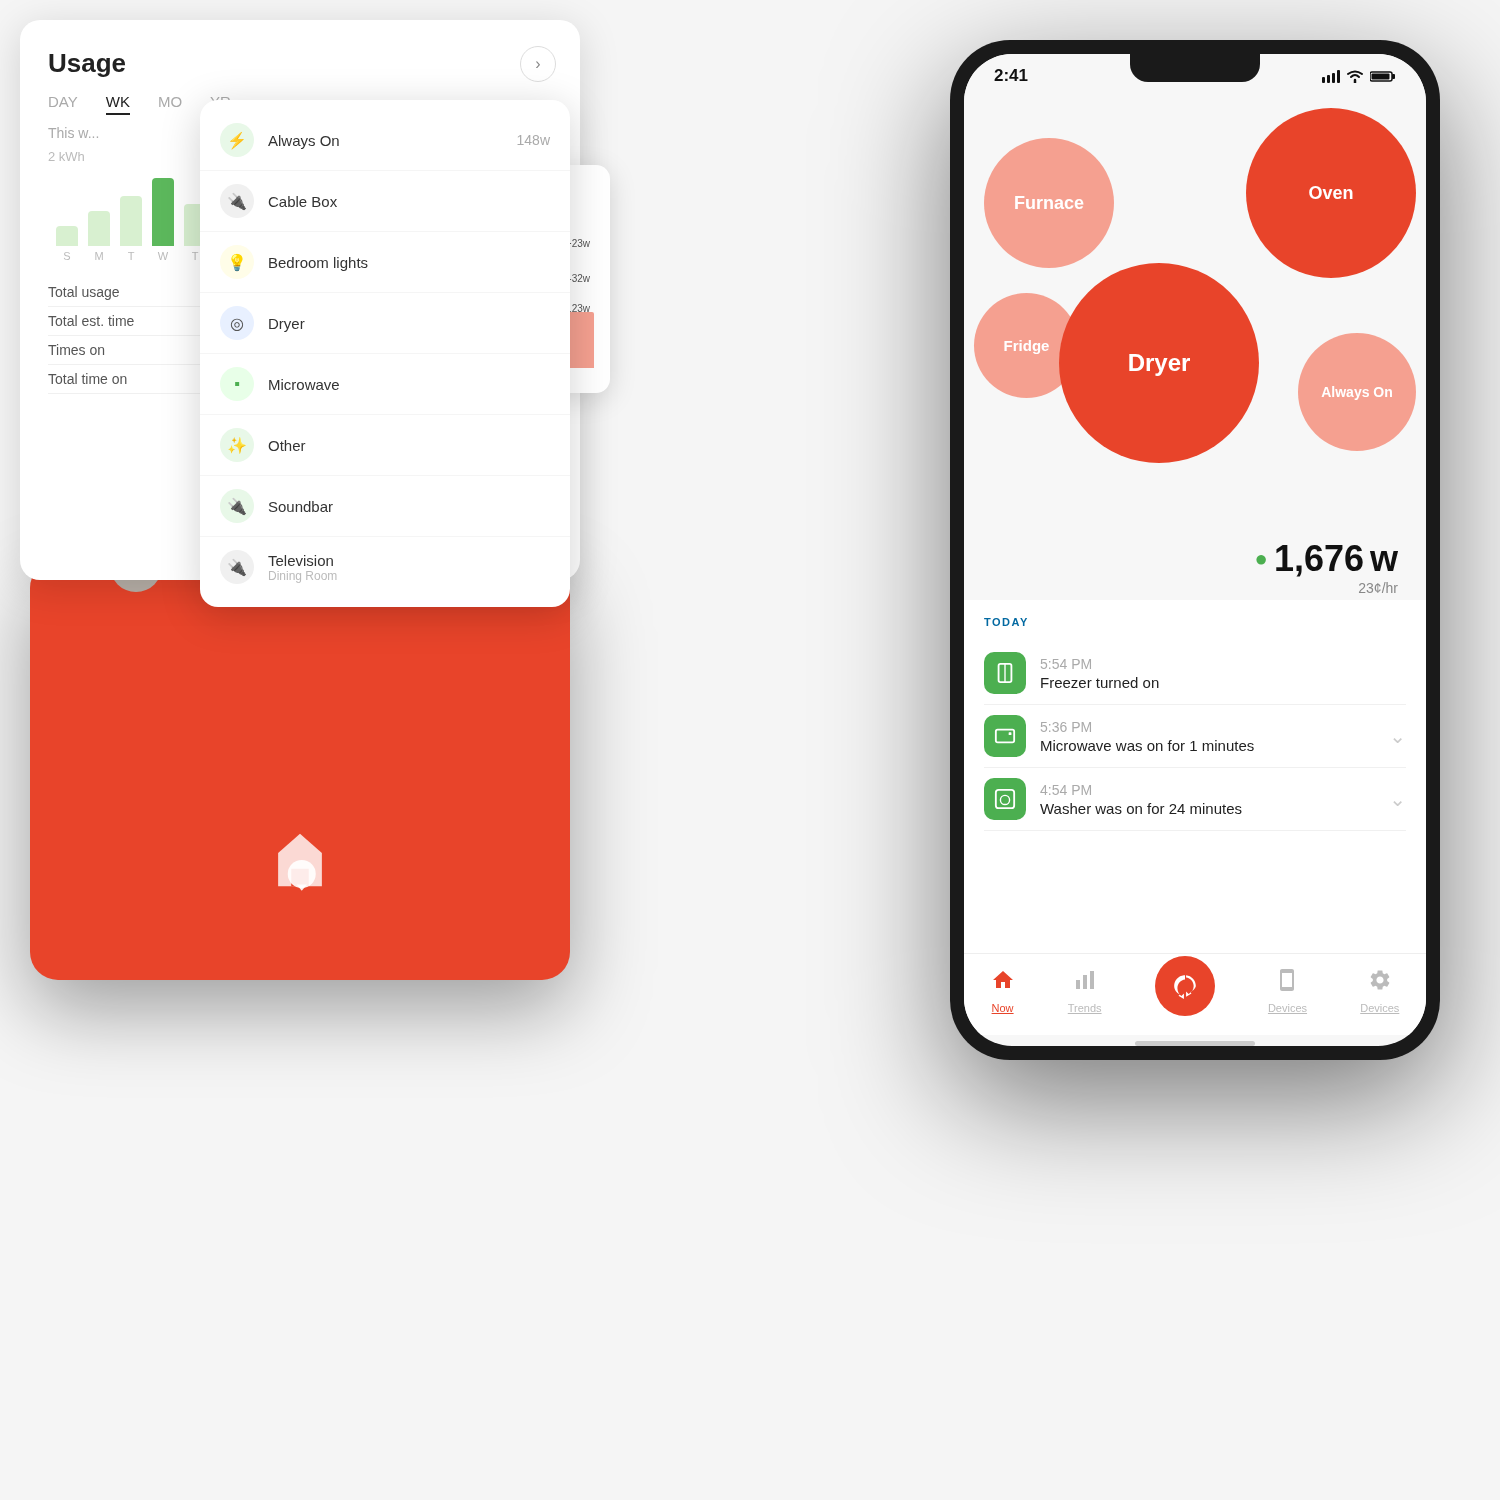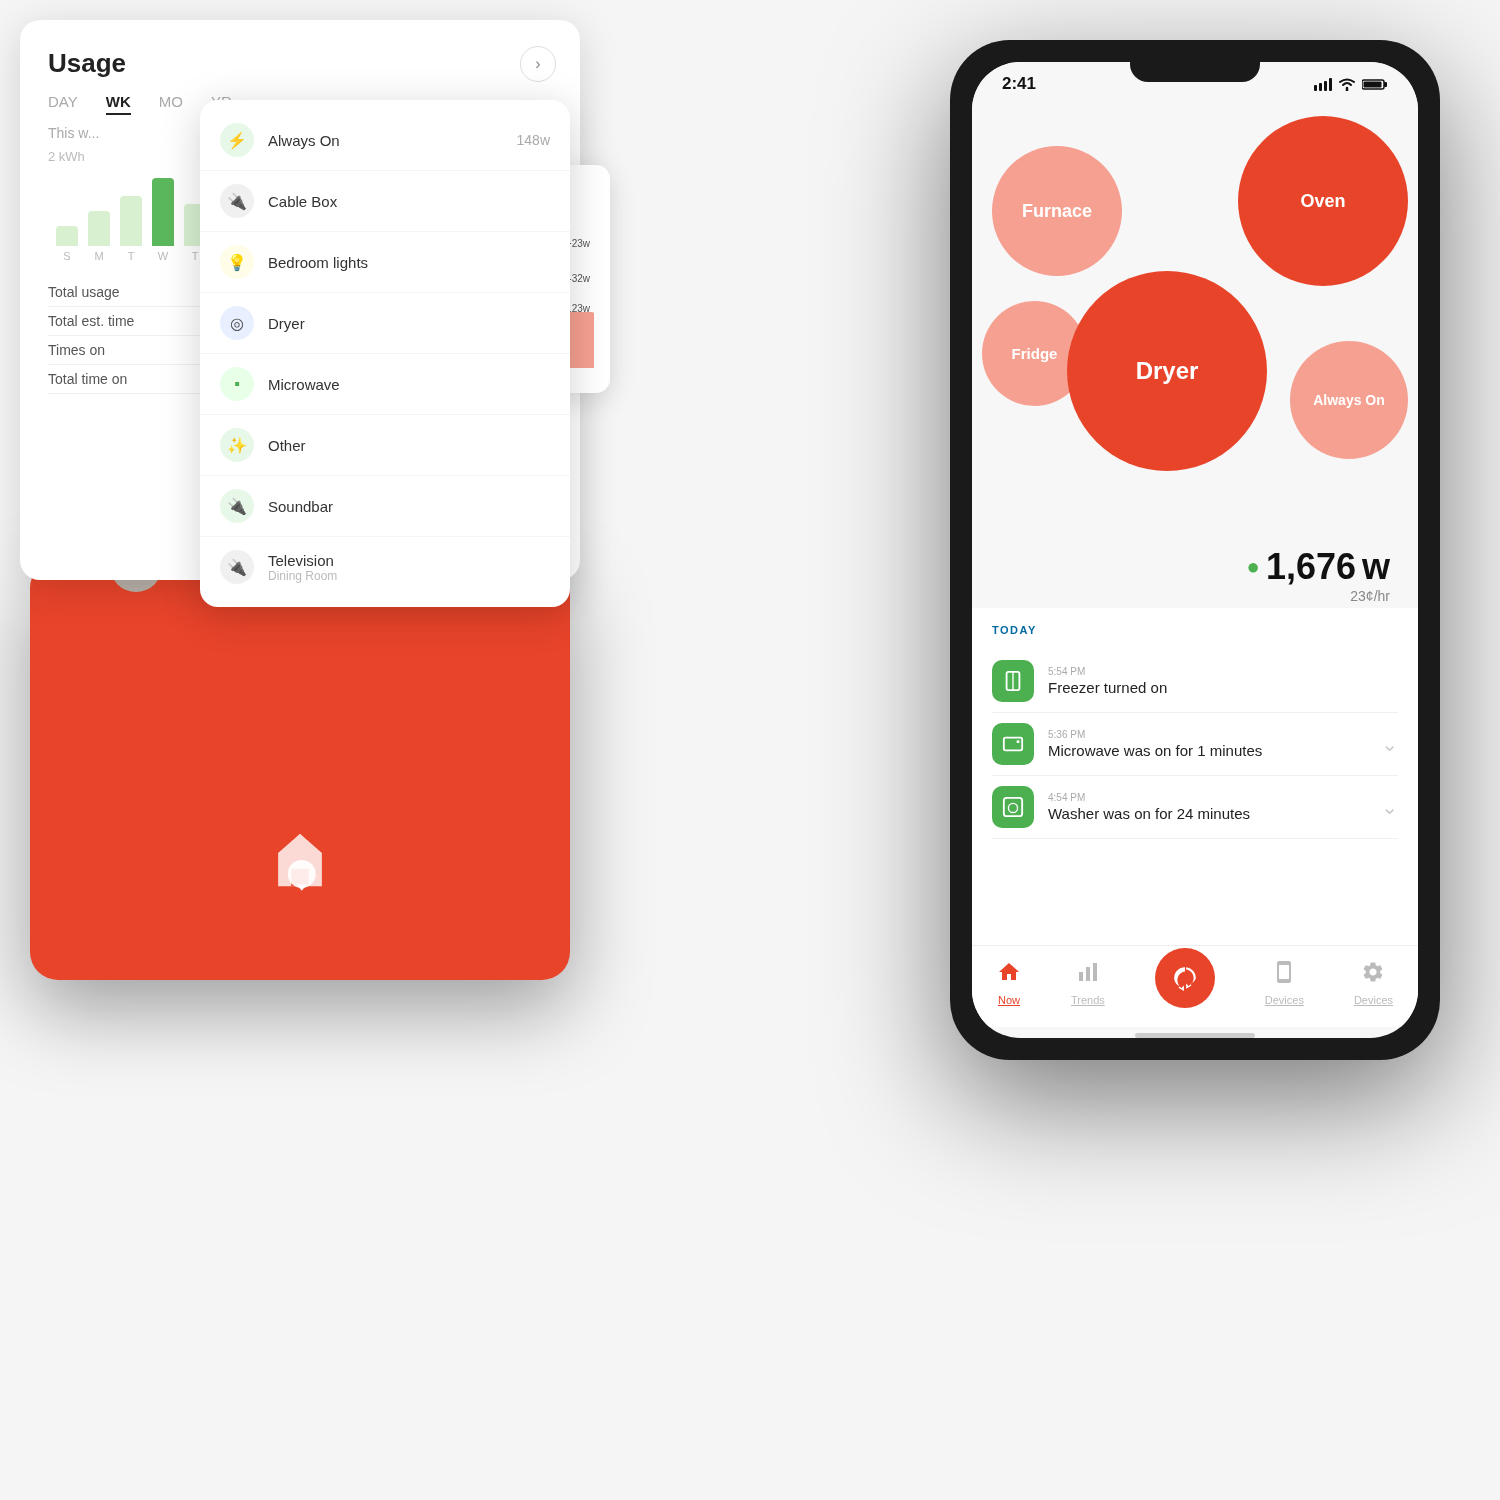--- a/index.html
+++ b/index.html
@@ -100,21 +100,21 @@
       margin-bottom: 10px;
     }
     .usage-tab {
       font-size: 15px;
       color: #aaa;
       cursor: pointer;
       padding-bottom: 3px;
     }
     .usage-tab.active {
       color: #222;
-      font-weight: 700;
+      font-weight: 400;
       border-bottom: 2.5px solid #222;
       text-align: right;
     }
     .usage-this-week {
       font-size: 14px;
       color: #aaa;
       margin-bottom: 8px;
     }
     .usage-kwh {
       font-size: 13px;
@@ -251,21 +251,21 @@
     .phone-outer {
       position: absolute;
       right: 60px;
       top: 40px;
       width: 490px;
       height: 1020px;
       background: #1a1a1a;
       border-radius: 60px;
       box-shadow: 0 40px 120px rgba(0,0,0,0.5);
       z-index: 10;
-      padding: 22px;
+      padding: 14px;
     }
     .phone-screen {
       width: 100%;
       height: 100%;
       background: #f7f7f7;
       border-radius: 48px;
       overflow: hidden;
       display: flex;
       flex-direction: column;
     }
@@ -356,21 +356,21 @@
       background: #4caf50;
       border-radius: 10px;
       display: flex;
       align-items: center;
       justify-content: center;
       font-size: 20px;
       color: white;
       flex-shrink: 0;
     }
     .activity-text { flex: 1; }
-    .activity-time { font-size: 10px; color: #aaa; }
+    .activity-time { font-size: 14px; color: #aaa; }
     .activity-desc { font-size: 15px; color: #222; margin-top: 2px; }
     .activity-chevron { color: #ccc; font-size: 20px; }
 
     
     .bottom-nav {
       height: 82px;
       background: white;
       display: flex;
       align-items: center;
       justify-content: space-around;

